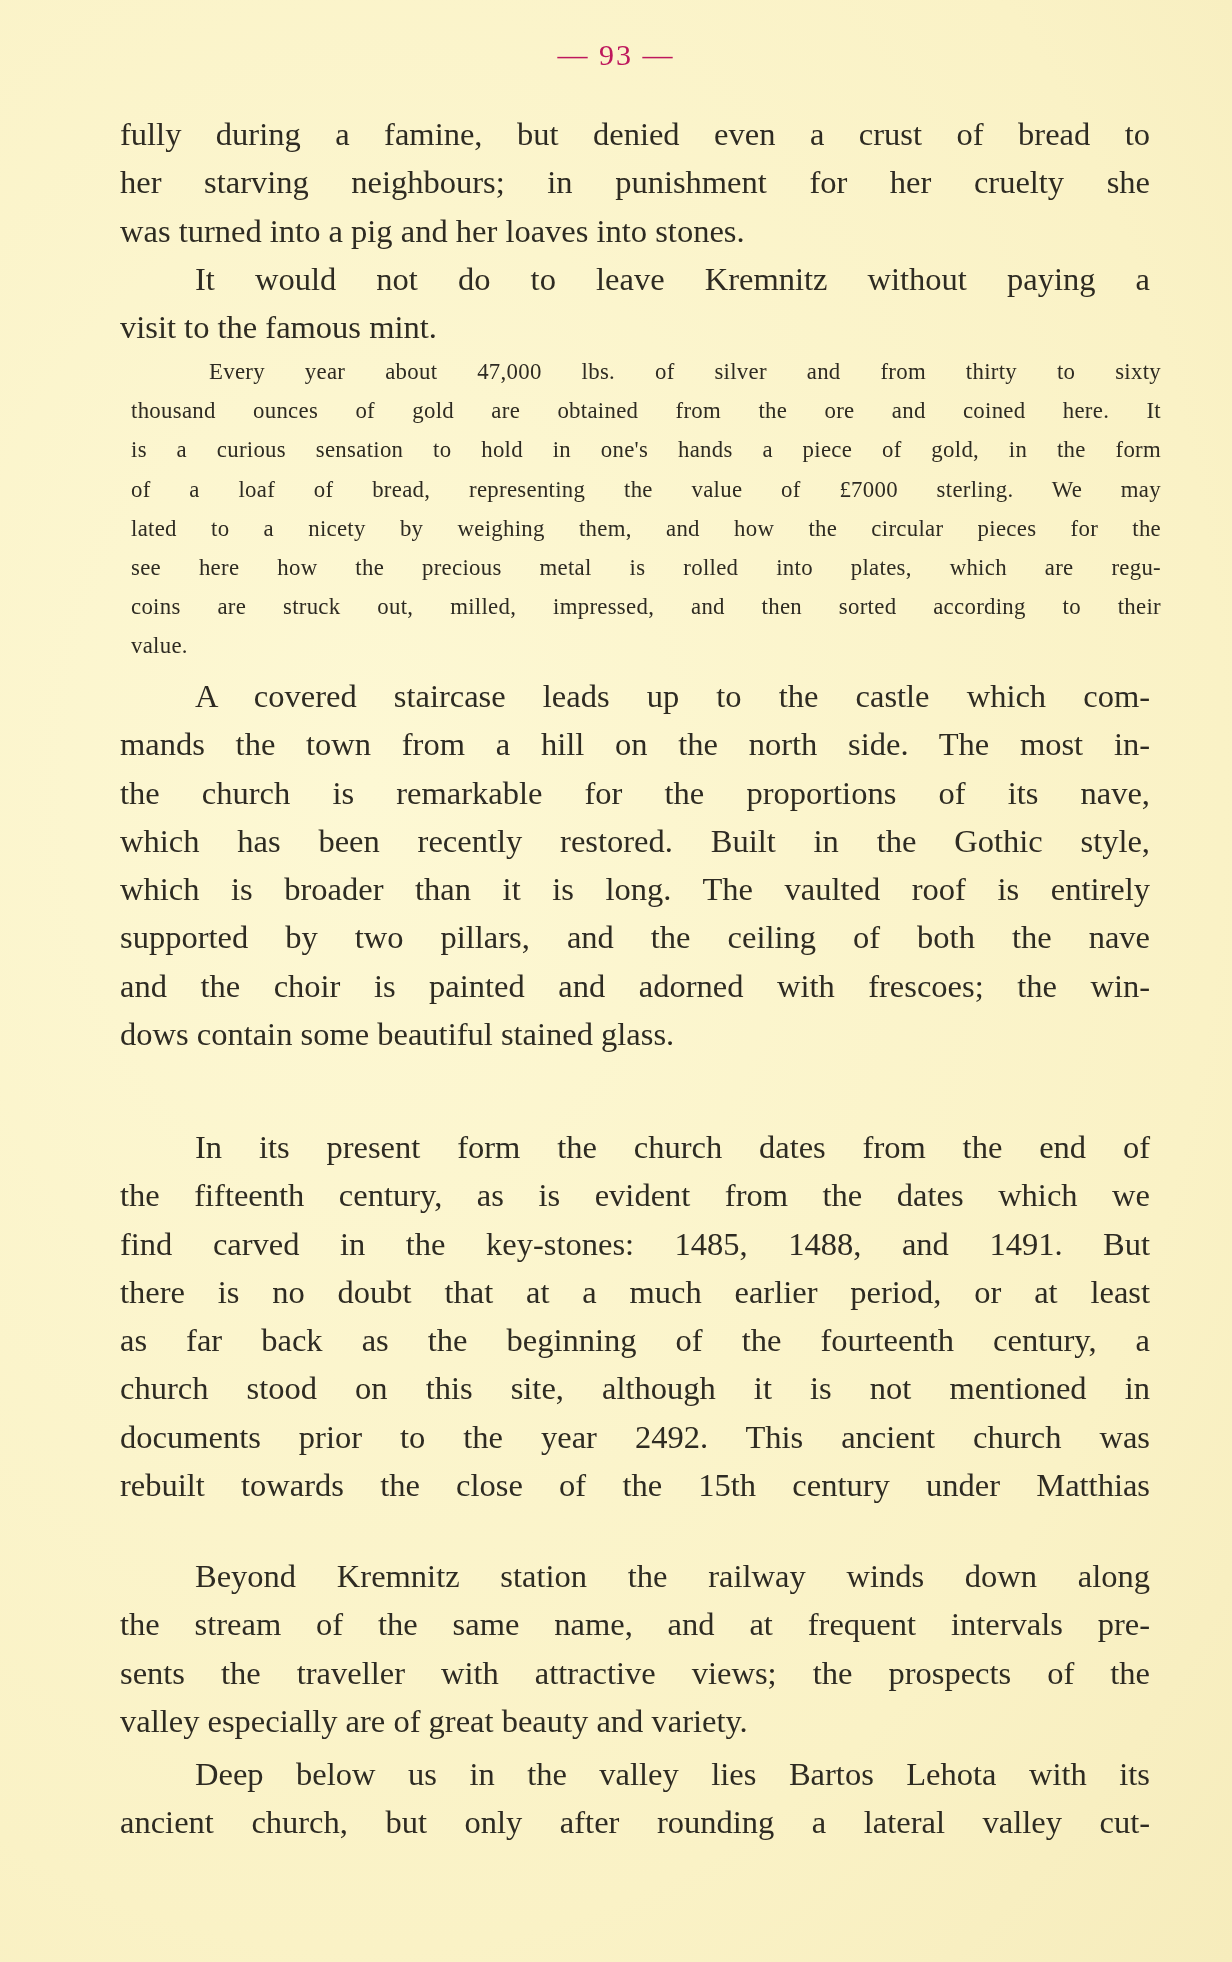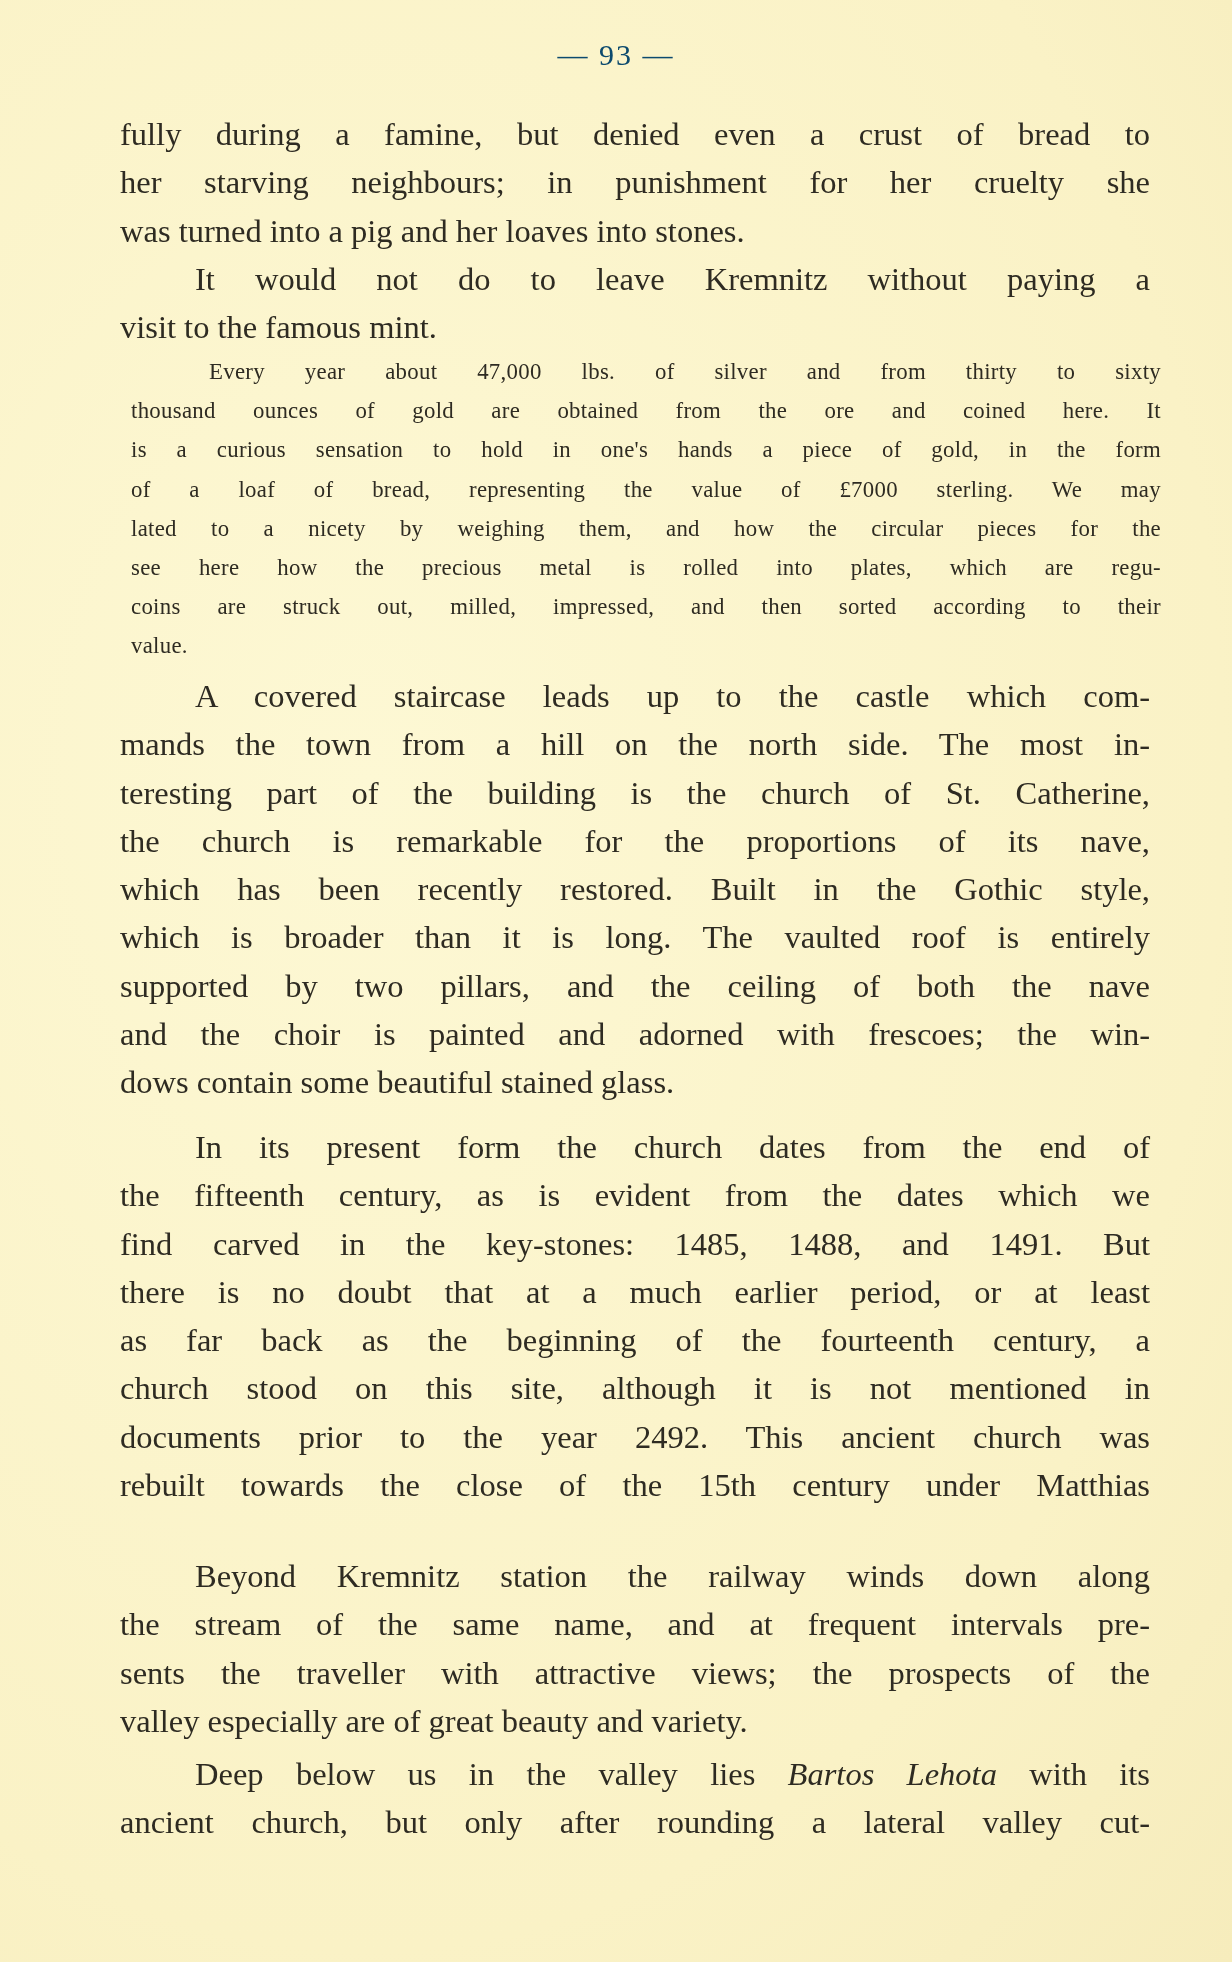--- a/index.html
+++ b/index.html
@@ -6,32 +6,32 @@
   body {
     width:1232px; height:1962px; overflow:hidden;
     background:#fbf5cc;
     background-image: radial-gradient(ellipse at 30% 40%, #fdf8d4 0%, #faf2c6 70%, #f6ecbc 100%);
     font-family:"Liberation Serif","DejaVu Serif",serif;
     color:#2e2b22;
     position:relative;
   }
   .page-number {
     position:absolute; top:38px; left:0; width:1232px; text-align:center;
-    font-size:30px; color:#0c4a6e; letter-spacing:2px;
+    font-size:30px; color:#be185d; letter-spacing:2px;
   }
   .body-text { position:absolute; left:120px; width:1030px; }
   .line {
     display:block; white-space:nowrap; text-align:justify; text-align-last:justify;
     font-size:32.5px; height:48.3px; line-height:48.3px;
   }
   .line.last { text-align-last:left; }
   .line.indent { padding-left:75px; }
   .small .line { font-size:22.8px; height:39.2px; line-height:39.2px; letter-spacing:0.3px; }
   .small .line.indent { padding-left:78px; }
-  .it { font-style:italic; }
+  .it { }
 </style>
 </head>
 <body>
 
 <div class="page-number">— 93 —</div>
 
 <div class="body-text" style="top:110px;">
   <span class="line">fully during a famine, but denied even a crust of bread to</span>
   <span class="line">her starving neighbours; in punishment for her cruelty she</span>
   <span class="line last">was turned into a pig and her loaves into stones.</span>
@@ -49,21 +49,20 @@
   <span class="line">of a loaf of bread, representing the value of £7000 sterling. We may</span>
   <span class="line">lated to a nicety by weighing them, and how the circular pieces for the</span>
   <span class="line">see here how the precious metal is rolled into plates, which are regu-</span>
   <span class="line">coins are struck out, milled, impressed, and then sorted according to their</span>
   <span class="line last">value.</span>
 </div>
 
 <div class="body-text" style="top:672px;">
   <span class="line indent">A covered staircase leads up to the castle which com-</span>
   <span class="line">mands the town from a hill on the north side. The most in-</span>
-  <span class="line">teresting part of the building is the church of St. Catherine,</span>
   <span class="line">the church is remarkable for the proportions of its nave,</span>
   <span class="line">which has been recently restored. Built in the Gothic style,</span>
   <span class="line">which is broader than it is long. The vaulted roof is entirely</span>
   <span class="line">supported by two pillars, and the ceiling of both the nave</span>
   <span class="line">and the choir is painted and adorned with frescoes; the win-</span>
   <span class="line last">dows contain some beautiful stained glass.</span>
 </div>
 
 <div class="body-text" style="top:1115px;margin-top:8px;">
   <span class="line indent">In its present form the church dates from the end of</span>

